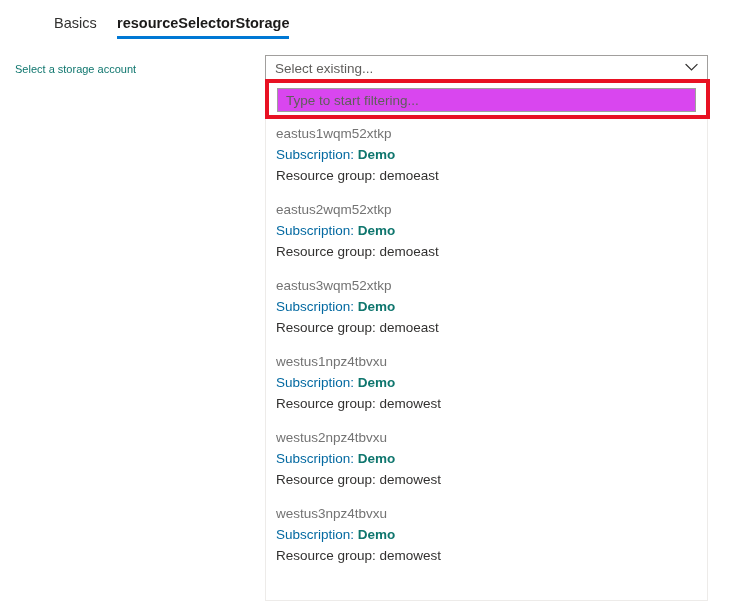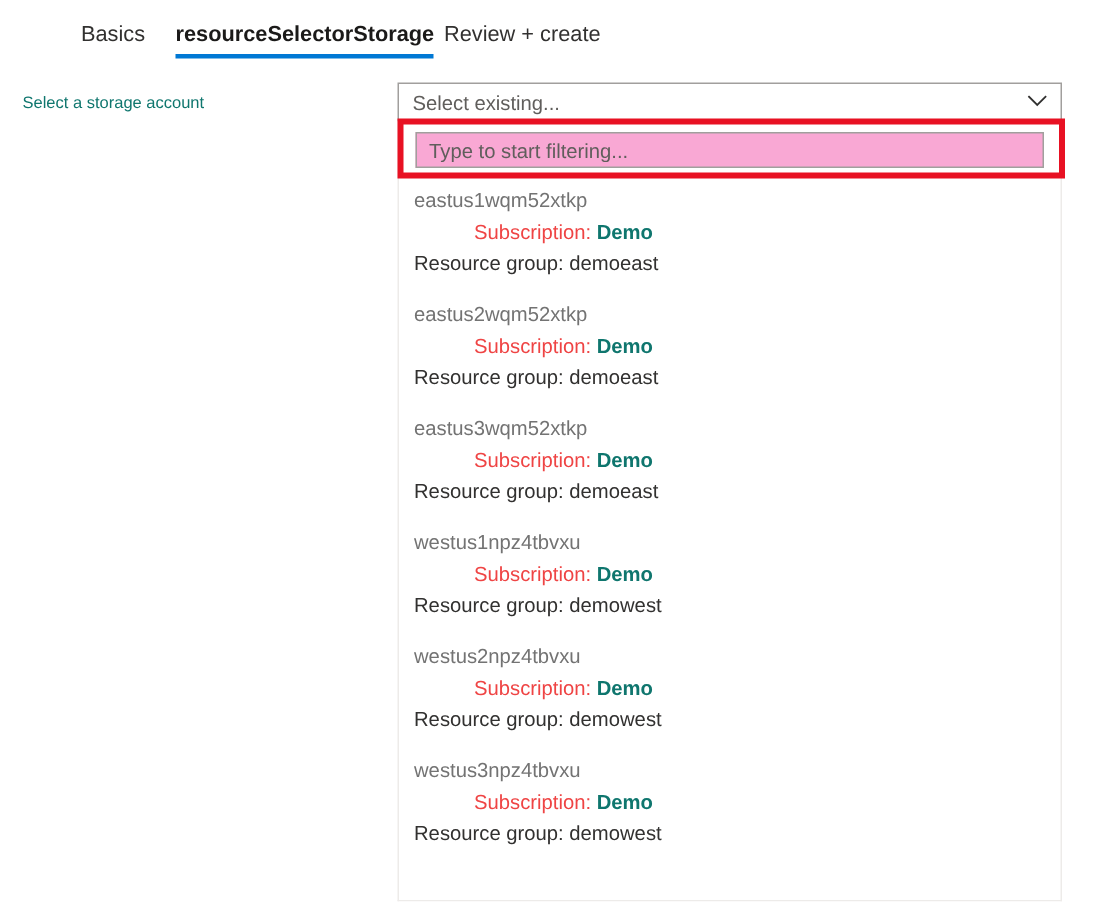--- a/index.html
+++ b/index.html
@@ -115,21 +115,21 @@
     height: 38px;
   }
   .filter-input {
     position: absolute;
     left: 11px;
     top: 7px;
     width: 419px;
     height: 24px;
     box-sizing: border-box;
     border: 1px solid #a19f9d;
-    background: #f9a8d4;
+    background: #d946ef;
     font-family: "Liberation Sans", sans-serif;
     font-size: 13.5px;
     color: #323130;
     padding: 0 8px;
     outline: none;
   }
   .filter-input::placeholder {
     color: #605e5c;
     opacity: 1;
   }
@@ -152,21 +152,21 @@
     padding-left: 10px;
     white-space: nowrap;
   }
   .option-line {
     font-size: 13.5px;
     line-height: 21px;
     color: #323130;
     padding-left: 10px;
     white-space: nowrap;
   }
-  .option-line .lbl { color: #ef4444; margin-left: 40px; }
+  .option-line .lbl { color: #0369a1; }
   .option-line .val-strong {
     font-weight: bold;
     color: #0f766e;
   }
 
   
   .annotation-box {
     position: absolute;
     left: 265px;
     top: 79px;
@@ -180,23 +180,20 @@
 </head>
 <body>
 
 <div class="tabbar">
   <div class="tab" id="tab-0">
     <span>Basics</span>
   </div>
   <div class="tab selected" id="tab-1">
     <span>resourceSelectorStorage</span>
     <div class="tab-underline"></div>
-  </div>
-  <div class="tab" id="tab-2">
-    <span>Review + create</span>
   </div>
 </div>
 
 <div class="field-label">Select a storage account</div>
 
 <div class="select-box">
   <span class="select-text">Select existing...</span>
   <span class="chevron">
     <svg width="13" height="9" viewBox="0 0 13 9" xmlns="http://www.w3.org/2000/svg">
       <path d="M1 1.5 L6.5 7 L12 1.5" fill="none" stroke="#323130" stroke-width="1.2" stroke-linecap="square"></path>

